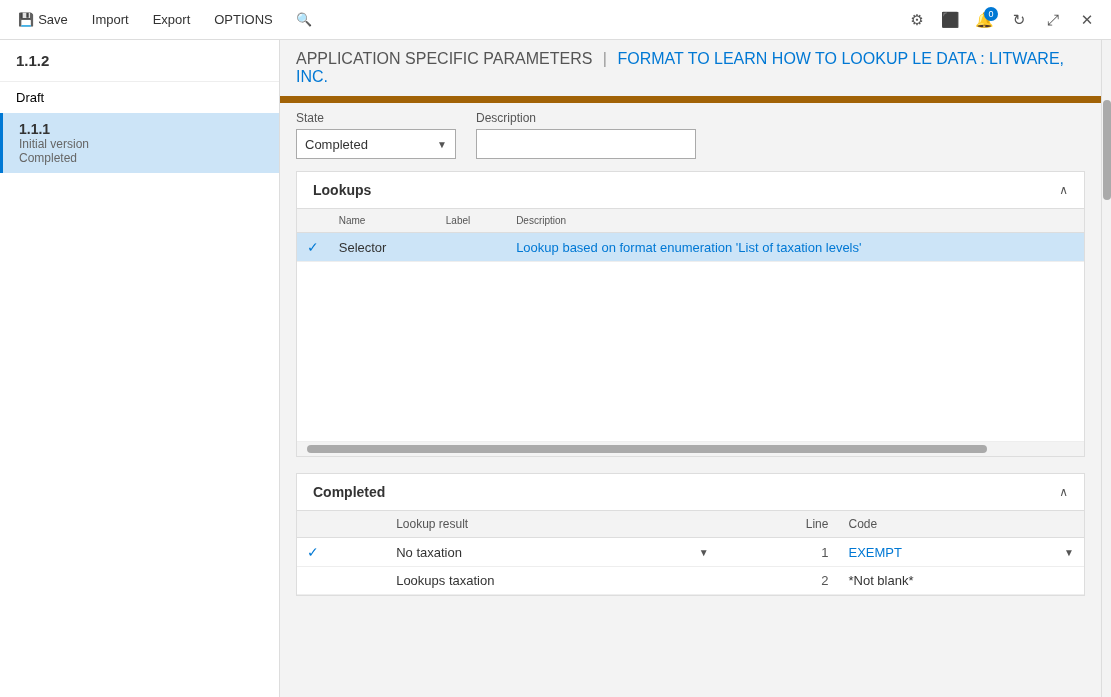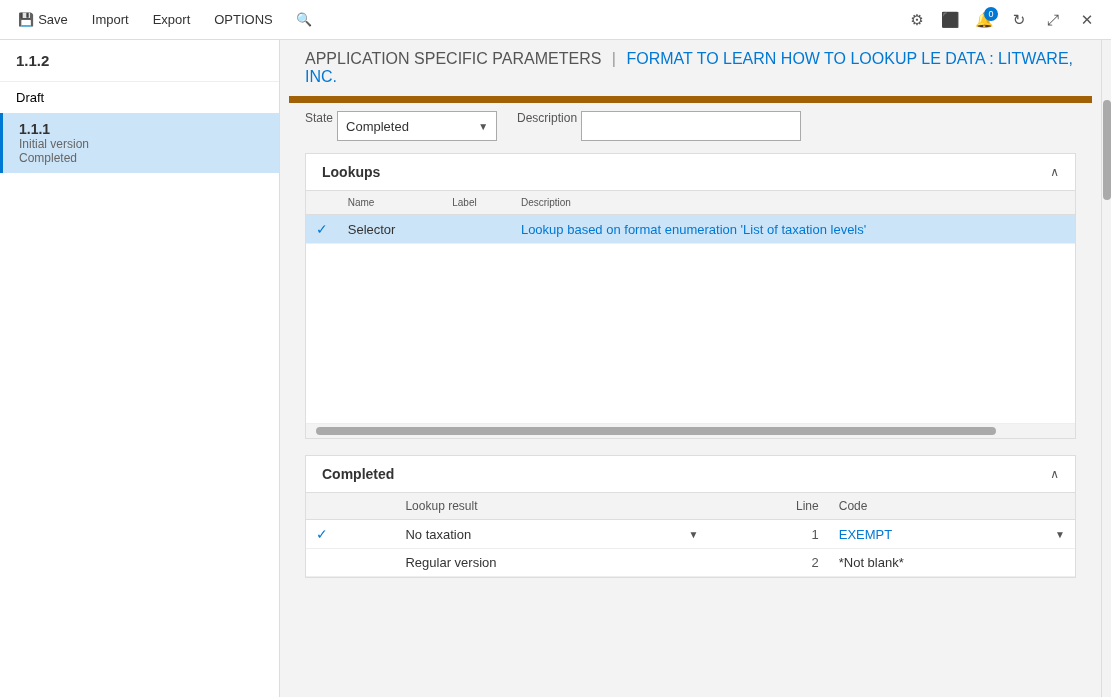--- a/index.html
+++ b/index.html
@@ -7,21 +7,21 @@
 
     
     .titlebar { display: flex; align-items: center; background: #fff; border-bottom: 1px solid #ddd; padding: 0 8px; height: 40px; flex-shrink: 0; }
     .titlebar-left { display: flex; align-items: center; gap: 4px; }
     .titlebar-btn { display: flex; align-items: center; gap: 4px; padding: 6px 10px; cursor: pointer; color: #333; font-size: 13px; border: none; background: none; }
     .titlebar-right { margin-left: auto; display: flex; align-items: center; gap: 2px; }
     .titlebar-circle-btn { width: 32px; height: 32px; display: flex; align-items: center; justify-content: center; cursor: pointer; border: none; background: none; font-size: 15px; color: #555; position: relative; }
     .notification-badge { position: absolute; top: 3px; right: 3px; background: #0078d4; color: #fff; border-radius: 50%; width: 14px; height: 14px; font-size: 9px; display: flex; align-items: center; justify-content: center; }
 
     
-    .main-layout { display: flex; flex: 1; overflow: hidden; gap: 9px; }
+    .main-layout { display: flex; flex: 1; overflow: hidden; }
 
     
     .sidebar { width: 280px; background: #fff; border-right: 1px solid #ddd; flex-shrink: 0; overflow-y: auto; }
     .sidebar-version { padding: 12px 16px; font-size: 15px; font-weight: 600; color: #333; border-bottom: 1px solid #eee; }
     .sidebar-item { padding: 8px 16px; cursor: pointer; }
     .sidebar-item.draft { color: #000000; font-size: 13px; }
     .sidebar-item.active { background: #cce4f7; border-left: 3px solid #0078d4; }
     .sidebar-item-title { font-size: 14px; font-weight: 600; color: #333; }
     .sidebar-item-subtitle { font-size: 12px; color: #666; }
     .sidebar-item-status { font-size: 12px; color: #666; }
@@ -29,21 +29,21 @@
     
     .content-area { flex: 1; display: flex; flex-direction: column; overflow: hidden; background: #f3f3f3; }
 
     
     .breadcrumb { background: #f3f3f3; padding: 10px 16px; font-size: 16px; color: #555; border-bottom: 7px solid #a16207; flex-shrink: 0; }
     .breadcrumb a { color: #0078d4; text-decoration: none; }
     .breadcrumb-sep { margin: 0 6px; color: #999; }
 
     
     .params-bar { background: #f3f3f3; padding: 8px 16px 12px; flex-shrink: 0; display: flex; gap: 20px; align-items: flex-end; }
-    .param-field { display: flex; flex-direction: row; gap: 4px; }
+    .param-field { display: flex; flex-direction: column; gap: 4px; }
     .param-label { font-size: 12px; color: #555; }
     .state-select { display: flex; align-items: center; border: 1px solid #aaa; background: #fff; padding: 4px 8px; width: 160px; cursor: pointer; height: 30px; }
     .state-select-text { flex: 1; font-size: 13px; }
     .state-select-arrow { color: #555; font-size: 10px; }
     .desc-input { border: 1px solid #aaa; background: #fff; padding: 4px 8px; width: 220px; height: 30px; font-size: 13px; }
 
     
     .main-content { flex: 1; overflow-y: auto; padding: 0 16px 16px; position: relative; }
 
     
@@ -232,21 +232,21 @@
               <td class="line-col">1</td>
               <td>
                 <div class="code-dropdown">
                   <span style="color:#0078d4;">EXEMPT</span>
                   <span style="cursor:pointer; color:#555; font-size:10px; margin-left: auto;">▼</span>
                 </div>
               </td>
             </tr>
             <tr>
               <td class="check-col"></td>
-              <td>Regular version</td>
+              <td>Lookups taxation</td>
               <td class="line-col">2</td>
               <td>*Not blank*</td>
             </tr>
           </tbody>
         </table>
       </div>
 
     </div>
   </div>
 

